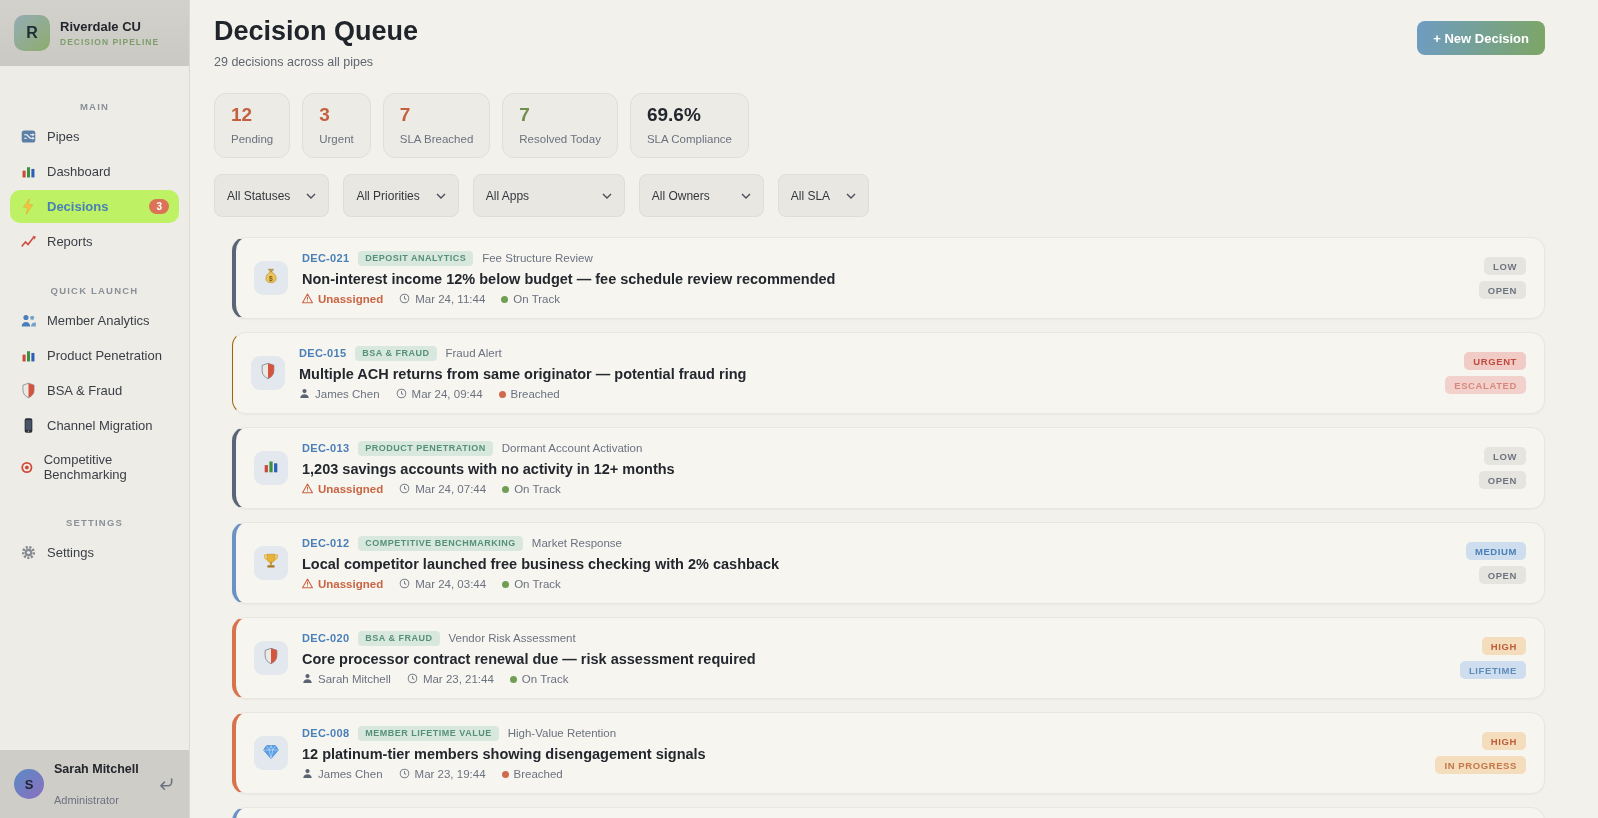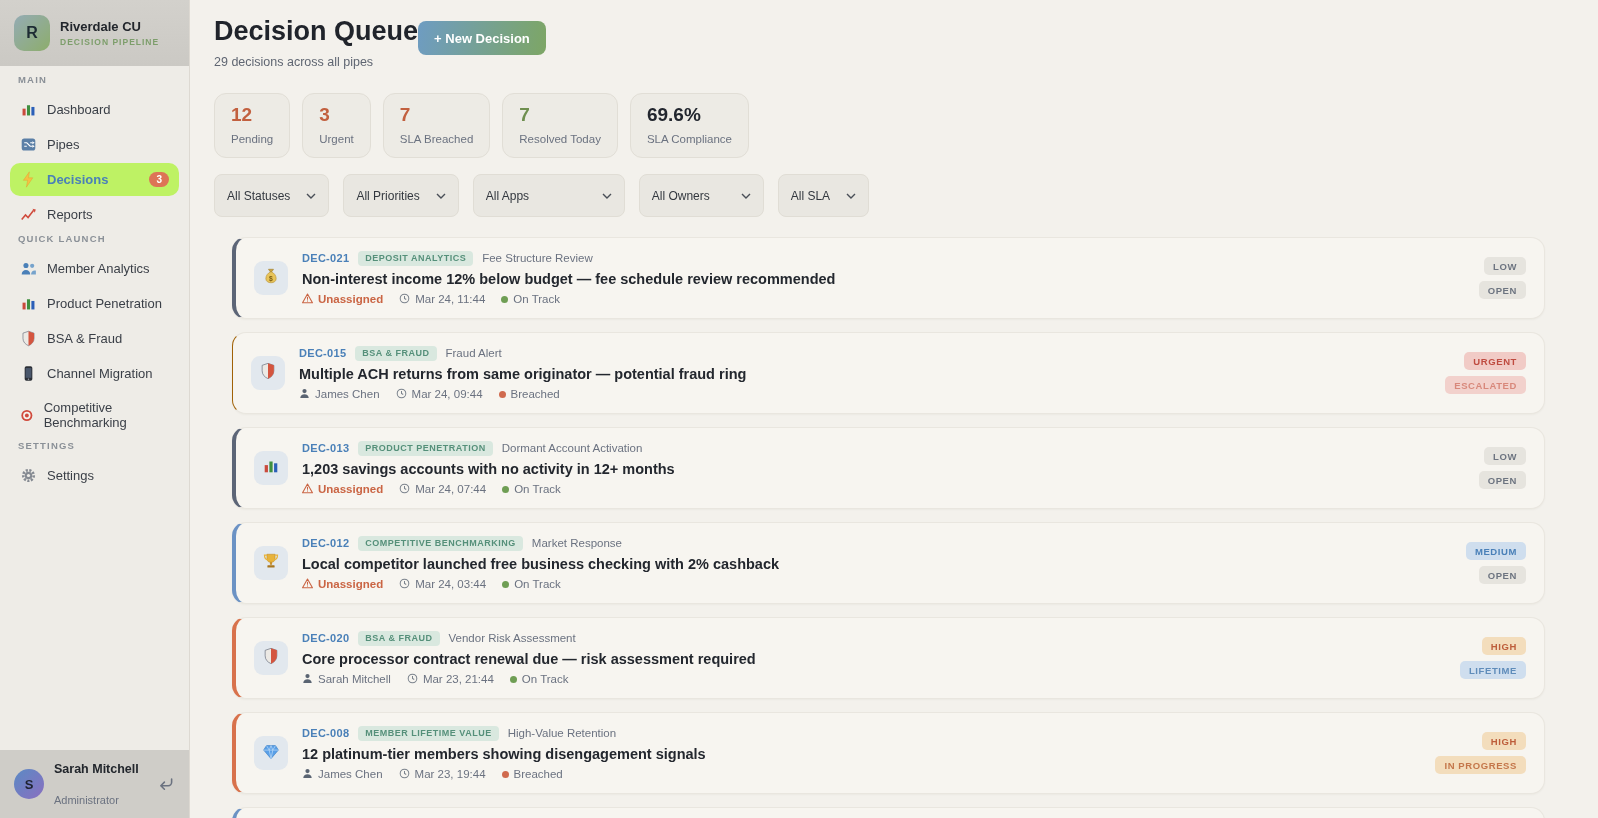--- a/index.html
+++ b/index.html
@@ -7,35 +7,35 @@
   body { font-family:"Liberation Sans","DejaVu Sans",sans-serif; background:#f3f1ec; color:#23272e; }
   .app { display:flex; width:1598px; height:818px; overflow:hidden; }
 
   
   .sidebar { width:190px; min-width:190px; background:#eeece7; border-right:1px solid #ddsadb; border-right:1px solid #ddd9d2; display:flex; flex-direction:column; }
   .sidebar-header { background:linear-gradient(#d3d1cc,#cbc9c4); padding:15px 14px; display:flex; align-items:center; gap:10px; }
   .logo { width:36px; height:36px; border-radius:10px; background:linear-gradient(135deg,#94abb4,#8dad6c); display:flex; align-items:center; justify-content:center; font-size:16px; font-weight:bold; color:#1d2b33; }
   .org-name { font-size:13px; font-weight:bold; color:#22262c; }
   .org-tagline { font-size:8.5px; font-weight:bold; letter-spacing:1px; color:#7d9e6b; margin-top:3px; }
   .sidebar-nav { padding:8px 10px; flex:1; }
-  .nav-label { font-size:9.5px; font-weight:bold; letter-spacing:1.2px; color:#8a9097; margin:0 8px 8px; }
+  .nav-label { font-size:9.5px; font-weight:bold; letter-spacing:1.2px; color:#8a9097; margin:27px 8px 8px;text-align:center; }
   .nav-item { display:flex; align-items:center; gap:10px; padding:8px 10px; border-radius:10px; font-size:13px; color:#3a3f47; cursor:pointer; margin-bottom:2px; }
   .nav-item.active { background:#bef264; color:#4a80b8; font-weight:bold;justify-content:flex-end; }
   .nav-item .icon { width:17px; height:17px; display:inline-flex; }
   .nav-item .icon svg { width:100%; height:100%; }
   .nav-badge { margin-left:auto; background:#dd7356; color:#fff; font-size:10px; font-weight:bold; border-radius:99px; padding:2px 7px; }
   .sidebar-footer { background:#cfcdc8; padding:12px 14px; display:flex; align-items:center; gap:10px; }
   .avatar { width:30px; height:30px; min-width:30px; border-radius:50%; background:linear-gradient(135deg,#5b8ac4,#8a6fc0); display:flex; align-items:center; justify-content:center; font-size:13px; font-weight:bold; color:#1e2230; }
   .user-name { font-size:12.5px; font-weight:bold; color:#22262c; }
   .user-role { font-size:11px; color:#6b7280; margin-top:18px; }
   .footer-action { margin-left:auto; width:18px; height:18px; cursor:pointer; display:flex; }
 
   
   .main { flex:1; padding:14px 53px 0 24px; overflow:hidden; }
-  .main-header { display:flex; justify-content:flex-start; align-items:flex-start; }
+  .main-header { display:flex; justify-content:space-between; align-items:flex-start; }
   .page-title { font-size:27px; font-weight:bold; color:#20242b; line-height:34px; }
   .page-subtitle { font-size:12.5px; color:#5f6672; margin-top:7px; }
   .new-decision-btn { border:none; cursor:pointer; height:34px; margin-top:7px; padding:0 16px; border-radius:8px; color:#fff; font-weight:bold; font-size:13px; background:linear-gradient(100deg,#6e9cc2,#7da665); font-family:inherit; }
 
   .stats-row { display:flex; gap:12px; margin-top:24px; }
   .stat-card { background:#edebe5; border:1px solid #e1ded6; border-radius:12px; padding:10px 16px 12px; min-width:60px; }
   .stat-value { font-size:19px; font-weight:bold; }
   .stat-label { font-size:11.5px; color:#6b7280; margin-top:7px; white-space:nowrap; }
 
   .filters-row { display:flex; gap:14px; margin-top:16px; }
@@ -86,36 +86,36 @@
       <div>
         <div class="org-name">Riverdale CU</div>
         <div class="org-tagline">DECISION PIPELINE</div>
       </div>
     </div>
     <nav class="sidebar-nav" id="sidebar-nav">
         <div class="nav-label">MAIN</div>
         <div class="nav-item">
           <span class="icon">
             <svg viewBox="0 0 20 20">
+              <rect x="2" y="3" width="16" height="14" rx="3" fill="#5b7fa6"></rect>
+              <path d="M5 8h3l4 4h2.5M5 12h3M12 8h2.5" stroke="#fff" stroke-width="1.3" fill="none"></path>
+              <path d="M14.5 6.3L17.3 8l-2.8 1.7zM14.5 10.3l2.8 1.7-2.8 1.7z" fill="#fff"></path>
+            </svg>
+          </span>
+          <span>Pipes</span>
+        </div>
+        <div class="nav-item">
+          <span class="icon">
+            <svg viewBox="0 0 20 20">
               <rect x="3" y="9" width="3.6" height="8" fill="#c94a3c"></rect>
               <rect x="8.2" y="5" width="3.6" height="12" fill="#3f8f3f"></rect>
               <rect x="13.4" y="7" width="3.6" height="10" fill="#2b5fb8"></rect>
             </svg>
           </span>
           <span>Dashboard</span>
-        </div>
-        <div class="nav-item">
-          <span class="icon">
-            <svg viewBox="0 0 20 20">
-              <rect x="2" y="3" width="16" height="14" rx="3" fill="#5b7fa6"></rect>
-              <path d="M5 8h3l4 4h2.5M5 12h3M12 8h2.5" stroke="#fff" stroke-width="1.3" fill="none"></path>
-              <path d="M14.5 6.3L17.3 8l-2.8 1.7zM14.5 10.3l2.8 1.7-2.8 1.7z" fill="#fff"></path>
-            </svg>
-          </span>
-          <span>Pipes</span>
         </div>
         <div class="nav-item active">
           <span class="icon">
             <svg viewBox="0 0 20 20">
               <path d="M11 1L4 11h5l-1.5 8L15 8h-5z" fill="#f5c242" stroke="#e09c2e" stroke-width="0.5"></path>
             </svg>
           </span>
           <span>Decisions</span>
           <span class="nav-badge">3</span>
         </div>

